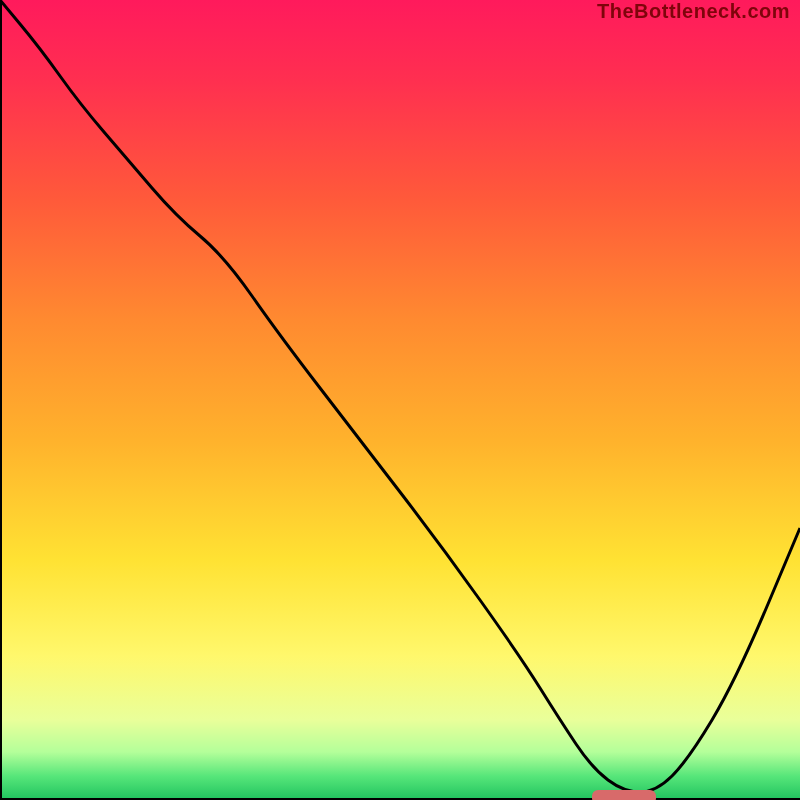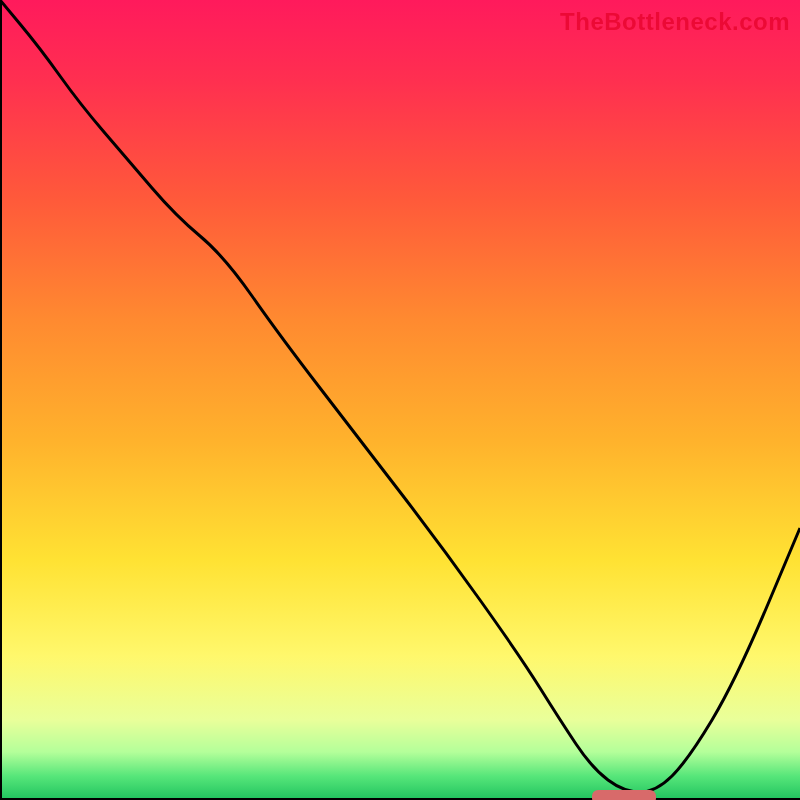--- a/index.html
+++ b/index.html
@@ -33,25 +33,25 @@
       #fff86c 82%,
       #e9ff9a 90%,
       #b4ff9a 94%,
       #57e67a 97%,
       #1fc25e 100%
     );
   }
 
   .watermark {
     position: absolute;
-    top: 8px;
+    top: 0;
     right: 10px;
-    font-size: 24px;
+    font-size: 20px;
     font-weight: 600;
-    color: #ec4899;
+    color: #7f1d1d;
     mix-blend-mode: multiply;
     letter-spacing: 0.5px;
   }
 
   .chart-svg {
     position: absolute;
     inset: 0;
   }
 
   .axis-line {

